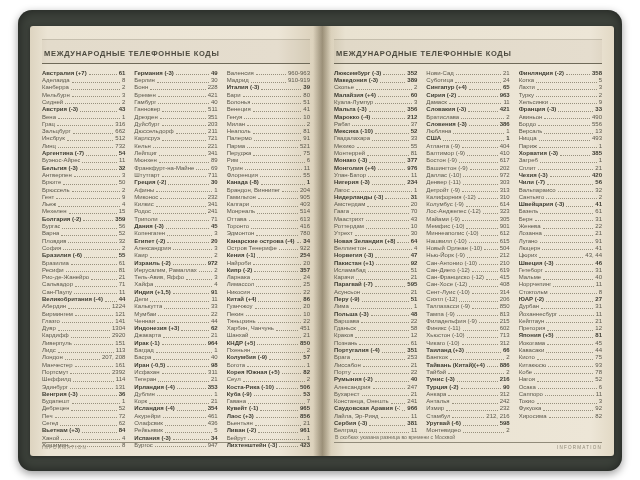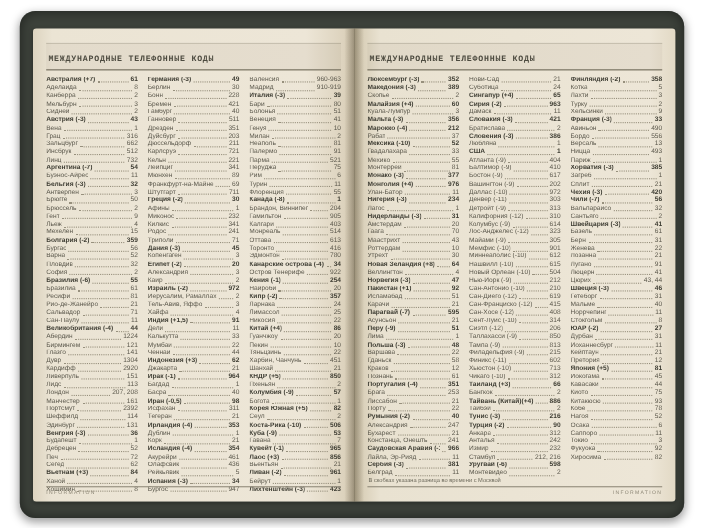--- a/index.html
+++ b/index.html
@@ -11,21 +11,21 @@
     box-shadow:0 1px 4px rgba(0,0,0,.35);}
   .page{width:50%;height:100%;position:relative;box-sizing:border-box;padding:13px 12px 20px 12px;}
   .page.left{border-radius:3px 0 0 3px;
     background:linear-gradient(90deg,#ddd4c0,#ebe4d4 6%,#ede6d7 85%,#d8cdb6 100%);}
   .page.right{border-radius:0 3px 3px 0;
     background:linear-gradient(90deg,#d2c7ae,#e9e2d1 8%,#ede6d7 92%,#e2d9c5 100%);}
   .gutter{position:absolute;left:50%;top:0;bottom:0;width:18px;margin-left:-9px;pointer-events:none;
     background:linear-gradient(90deg,rgba(59,48,26,0),rgba(59,48,26,.38) 50%,rgba(59,48,26,0));}
   .hdr{border-bottom:1px solid #6f6a59;border-top:1px solid rgba(111,106,89,.25);
     background:rgba(96,88,66,.06);padding:2px 2px 3px 2px;margin-bottom:5px;}
-  .title{font-size:7.5px;font-weight:bold;letter-spacing:.7px;color:#4c4a3f;font-family:Liberation Mono, monospace;}
+  .title{font-size:7.5px;font-weight:bold;letter-spacing:.7px;color:#4c4a3f;}
   .cols{display:flex;gap:9px;}
   .col{flex:1 1 0;min-width:0;}
   .row{display:flex;align-items:flex-end;height:7.3px;font-size:6px;line-height:6.5px;color:#5a574b;}
   .row .n{white-space:nowrap;overflow:hidden;flex-shrink:1;min-width:0;}
   .row .dots{flex:1 0 3px;border-bottom:1px dotted #97907d;margin:0 2px 1px 2px;height:0;}
   .row .v{white-space:nowrap;flex-shrink:0;}
   .row.b{color:#3e3d33;}
   .row.b .n,.row.b .v{font-weight:bold;}
   .pfoot{position:absolute;left:12px;right:12px;bottom:6px;border-top:1px solid #918b7a;
     padding-top:2px;font-size:4.6px;letter-spacing:1.2px;color:#8d8776;}

